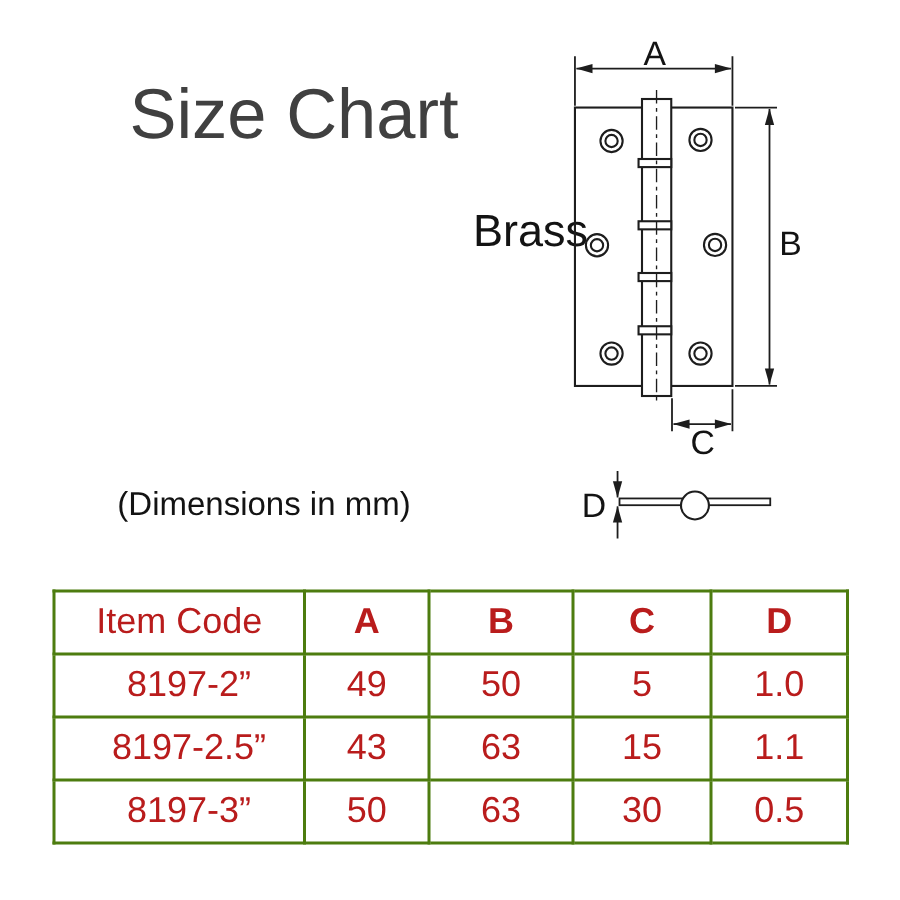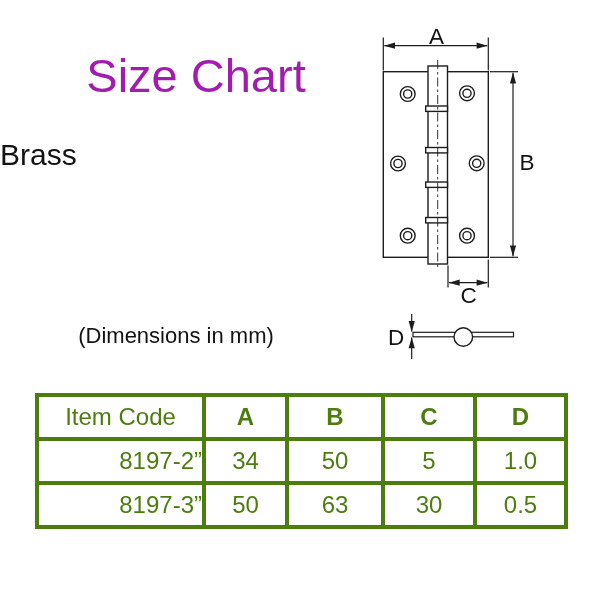--- a/index.html
+++ b/index.html
@@ -2,42 +2,42 @@
 <html><head>
 <meta charset="utf-8">
 <style>
   html,body{margin:0;padding:0;background:#fff;}
   #canvas{
     position:relative;width:600px;height:600px;background:#ffffff;
     font-family:"Liberation Sans",sans-serif;color:#111;overflow:hidden;
   }
   .page-title{
     position:absolute;left:0;top:51px;width:392px;text-align:center;
-    font-size:47px;line-height:1.05;font-weight:400;letter-spacing:0px;color:#a21caf;
+    font-size:47px;line-height:1.05;font-weight:400;letter-spacing:0px;color:#404040;
   }
   .subtitle{
-    position:absolute;left:0;top:138px;width:392px;text-align:left;
+    position:absolute;left:0;top:138px;width:392px;text-align:right;
     font-size:30px;line-height:33px;font-weight:400;color:#131313;
   }
   .note{
     position:absolute;left:0;top:323px;width:352px;text-align:center;
     font-size:22px;font-weight:400;color:#131313;
   }
   svg text{font-family:"Liberation Sans",sans-serif;}
   table.size{
     position:absolute;left:35px;top:393px;border-collapse:collapse;
     table-layout:fixed;width:531px;
   }
   table.size td,table.size th{
-    border:4px solid #4d7c0f;height:40px;padding:0;
-    font-size:24px;color:#4d7c0f;text-align:center;vertical-align:middle;
+    border:2px solid #4d7c0f;height:40px;padding:0;
+    font-size:24px;color:#b91c1c;text-align:center;vertical-align:middle;
     font-weight:400;overflow:hidden;white-space:nowrap;
   }
   table.size th.dim{font-weight:700;}
-  table.size td.code{text-align:right;padding-left:13px;}
+  table.size td.code{text-align:center;padding-left:13px;}
 </style>
 </head>
 <body>
 
 <div id="canvas">
 
   <div class="page-title">Size Chart</div>
 
   <div class="subtitle">
     <span>Brass</span><br>
@@ -131,24 +131,31 @@
         <th>Item Code</th>
         <th class="dim">A</th>
         <th class="dim">B</th>
         <th class="dim">C</th>
         <th class="dim">D</th>
       </tr>
     </thead>
     <tbody>
       <tr>
         <td class="code">8197-2”</td>
-        <td>34</td>
+        <td>49</td>
         <td>50</td>
         <td>5</td>
         <td>1.0</td>
+      </tr>
+      <tr>
+        <td class="code">8197-2.5”</td>
+        <td>43</td>
+        <td>63</td>
+        <td>15</td>
+        <td>1.1</td>
       </tr>
       <tr>
         <td class="code">8197-3”</td>
         <td>50</td>
         <td>63</td>
         <td>30</td>
         <td>0.5</td>
       </tr>
     </tbody>
   </table>

